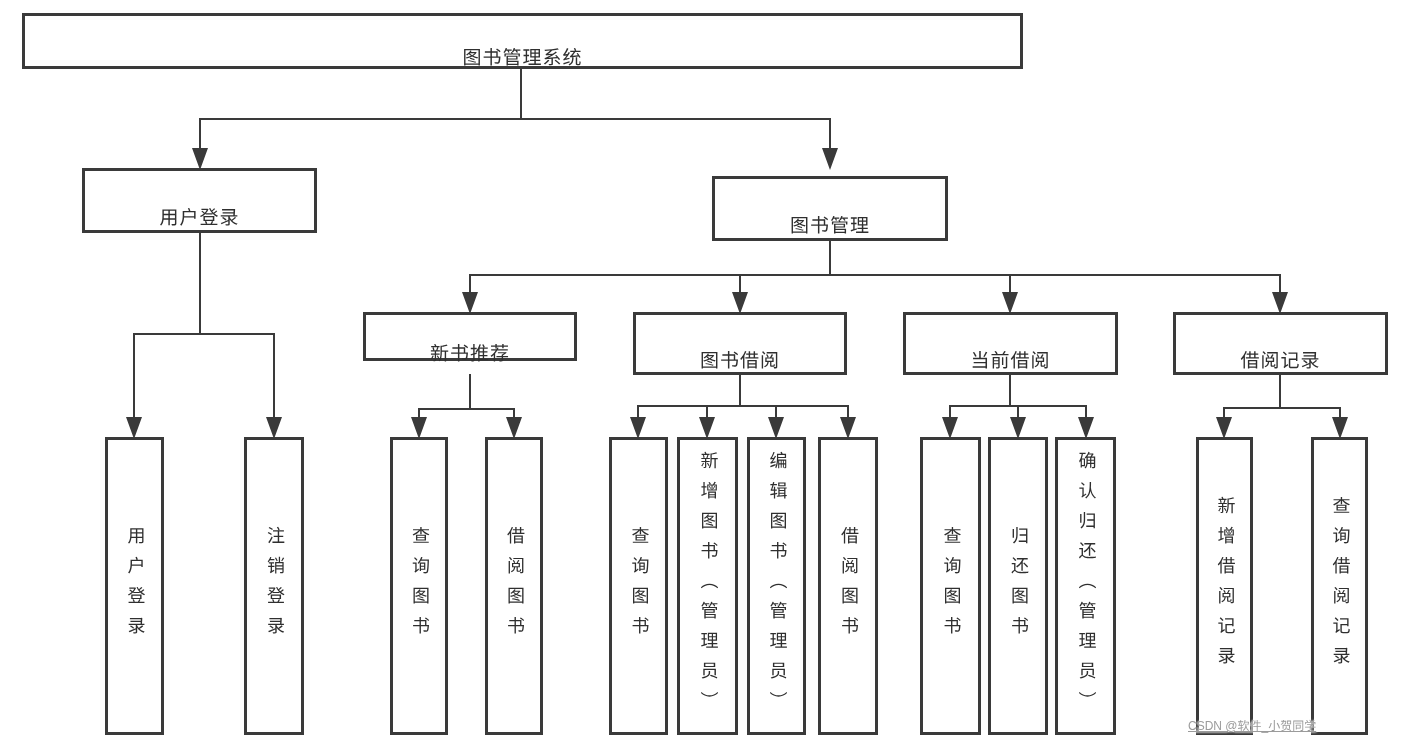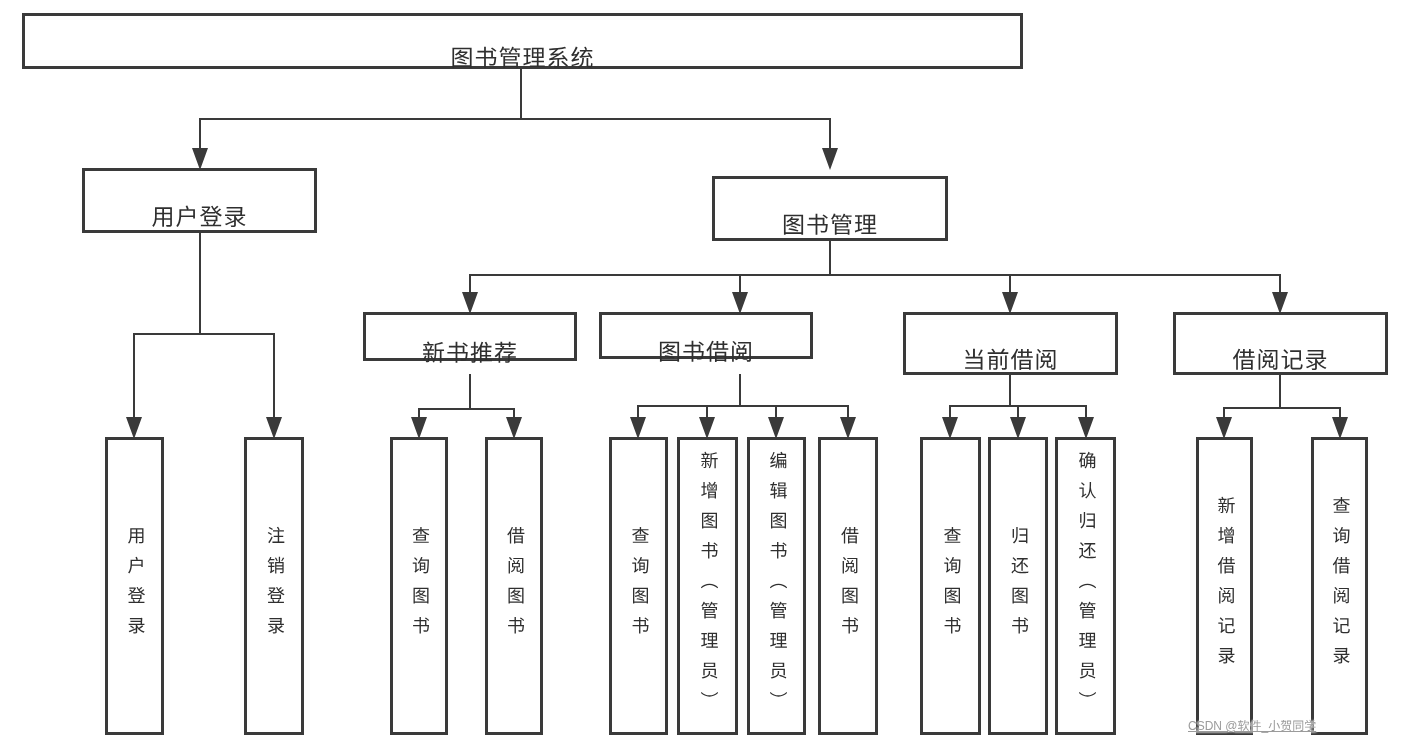--- a/index.html
+++ b/index.html
@@ -39,21 +39,21 @@
     position:absolute;
     box-sizing:border-box;
     border:3px solid var(--box-border);
     background:var(--background);
     display:flex;
     align-items:center;
     justify-content:center;
     color:var(--text);
   }
   .box.h span{
-    font-size:23px;
+    font-size:19px;
     letter-spacing:1px;
     white-space:nowrap;
     margin-top:29px;
   }
   .box.v span{
     writing-mode:vertical-rl;
     text-orientation:mixed;
     font-size:18px;
     letter-spacing:12px;
     line-height:1;
@@ -106,21 +106,21 @@
   <div class="box h" style="left:82px;top:168px;width:235px;height:65px">
     <span>用户登录</span>
   </div>
   <div class="box h" style="left:712px;top:176px;width:236px;height:65px">
     <span>图书管理</span>
   </div>
 
   <div class="box h" style="left:363px;top:312px;width:214px;height:49px">
     <span>新书推荐</span>
   </div>
-  <div class="box h" style="left:599px;top:312px;width:214px;height:47px">
+  <div class="box h" style="left:633px;top:312px;width:214px;height:63px">
     <span>图书借阅</span>
   </div>
   <div class="box h" style="left:1173px;top:312px;width:215px;height:63px">
     <span>借阅记录</span>
   </div>
   <div class="box h" style="left:903px;top:312px;width:215px;height:63px">
     <span>当前借阅</span>
   </div>
 
   <div class="box v" style="left:105px;top:437px;width:59px;height:298px">

